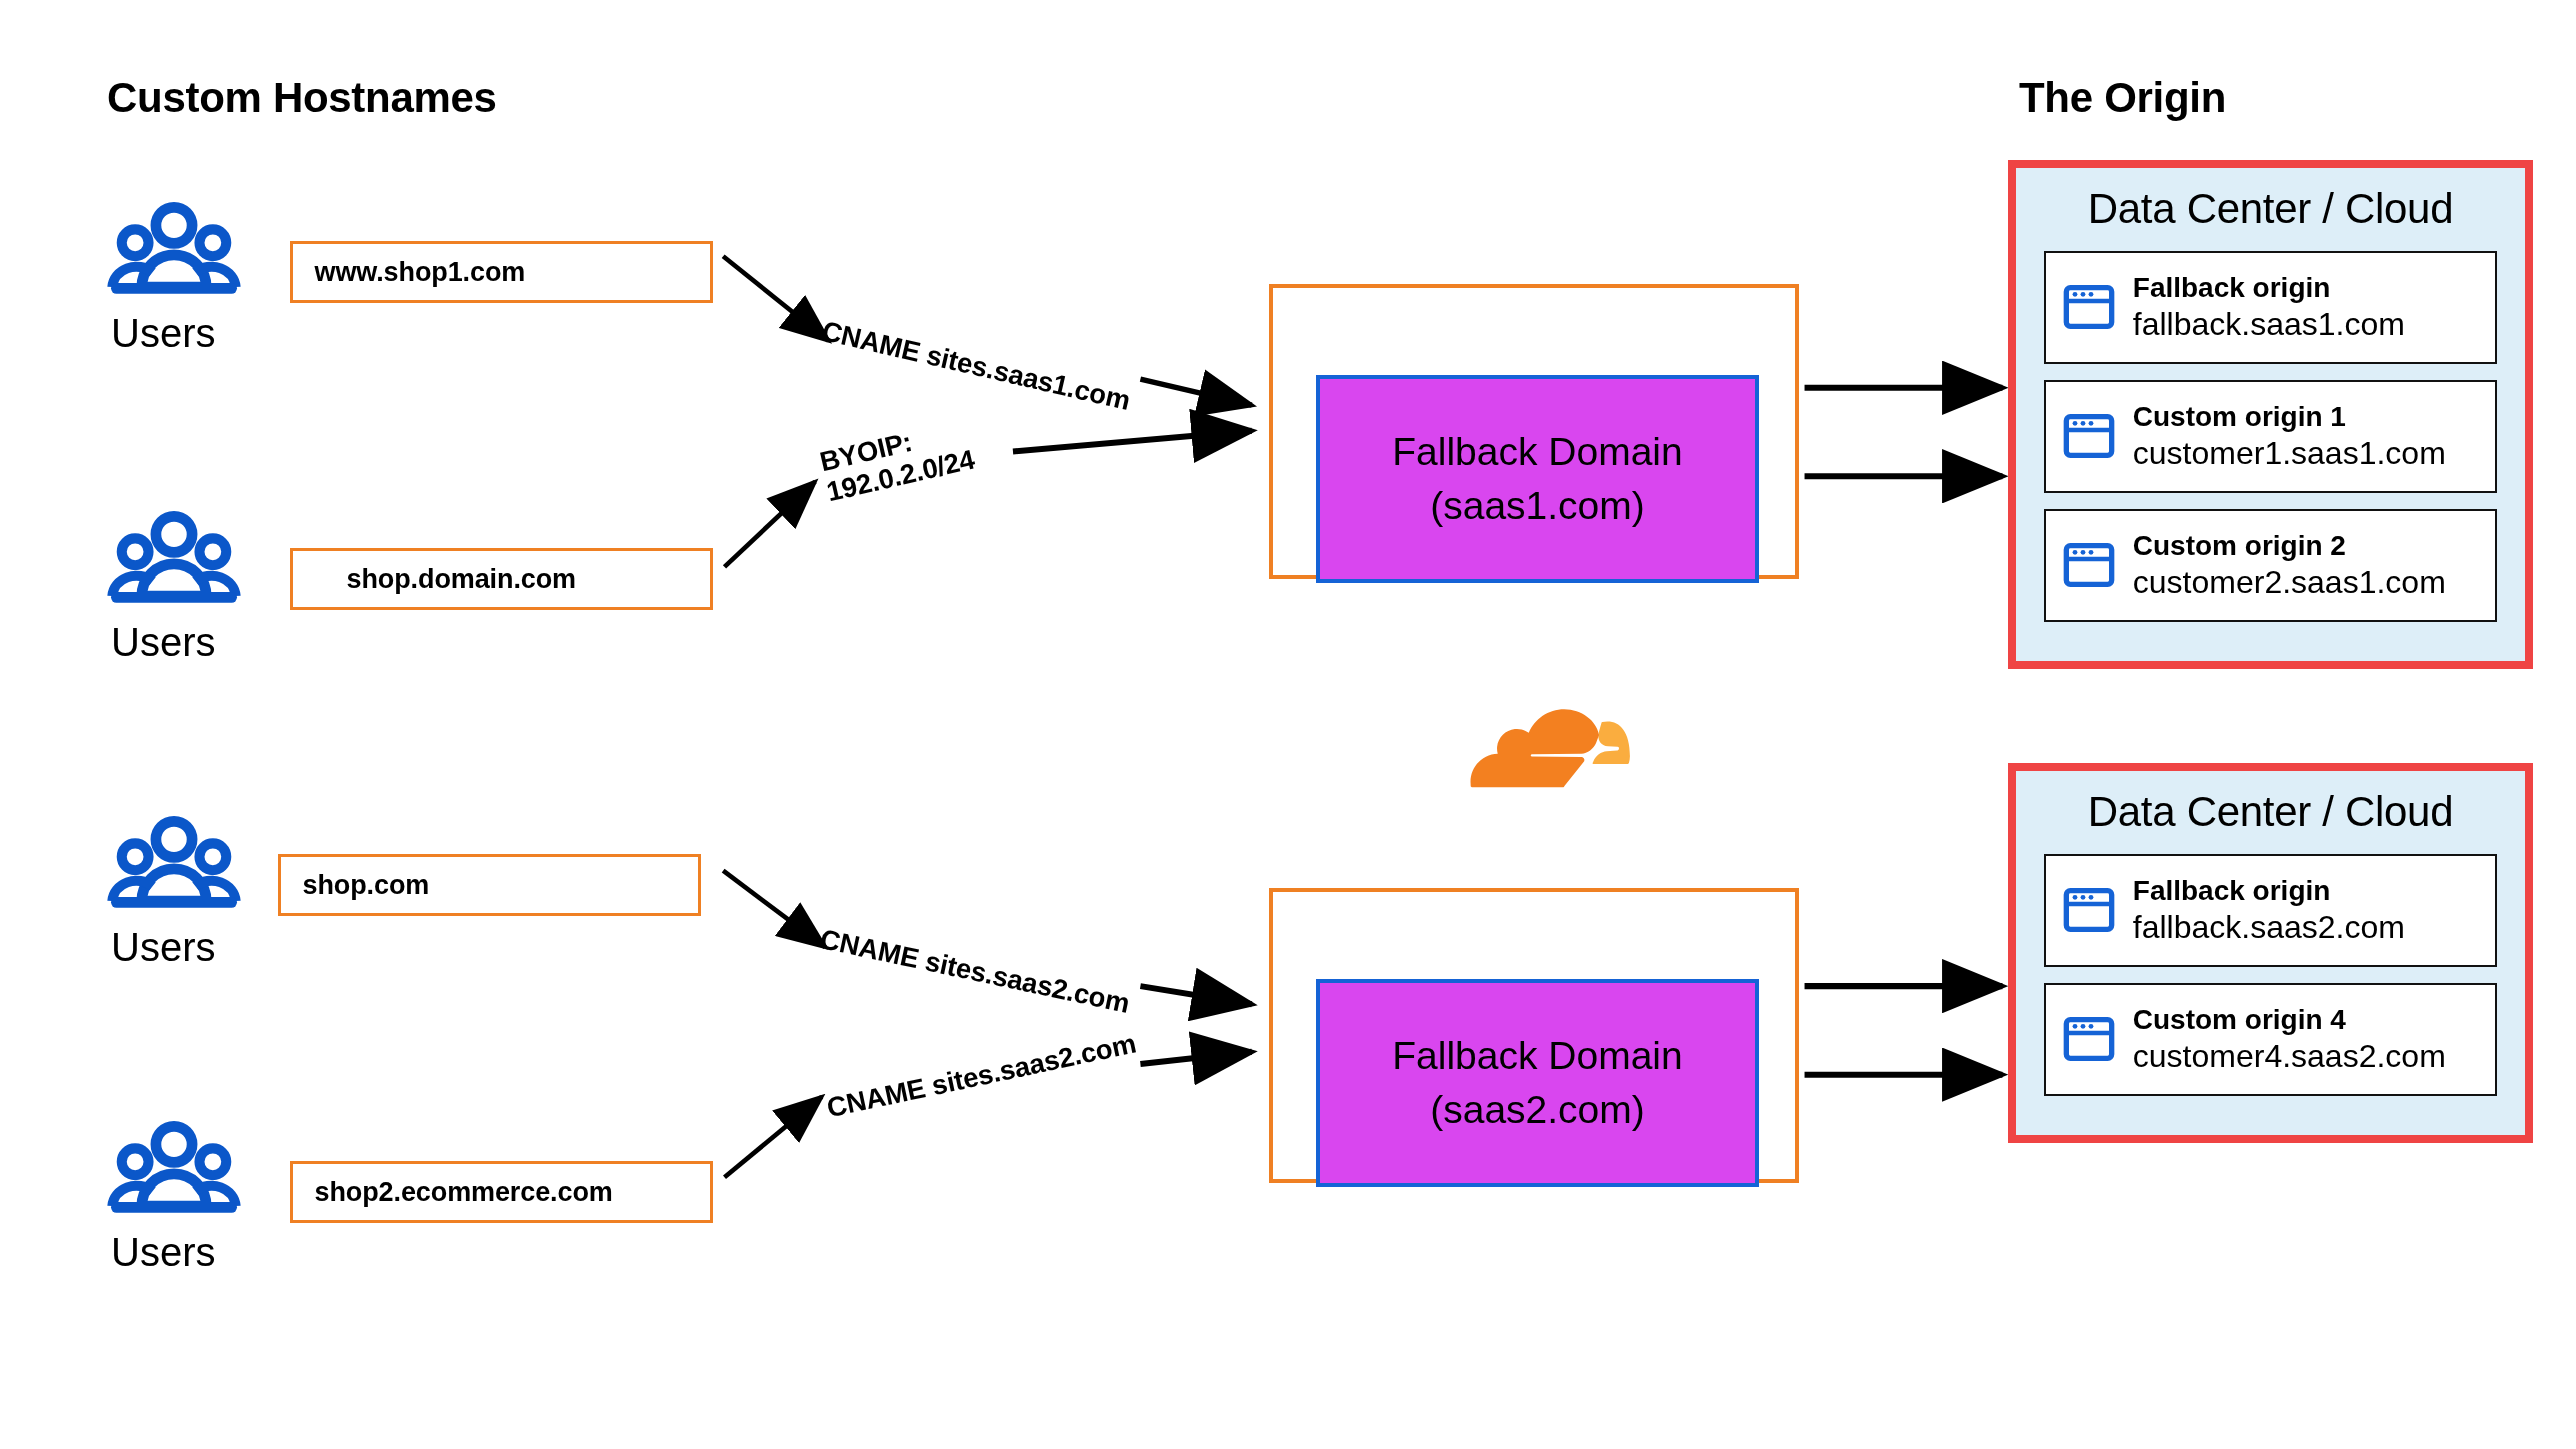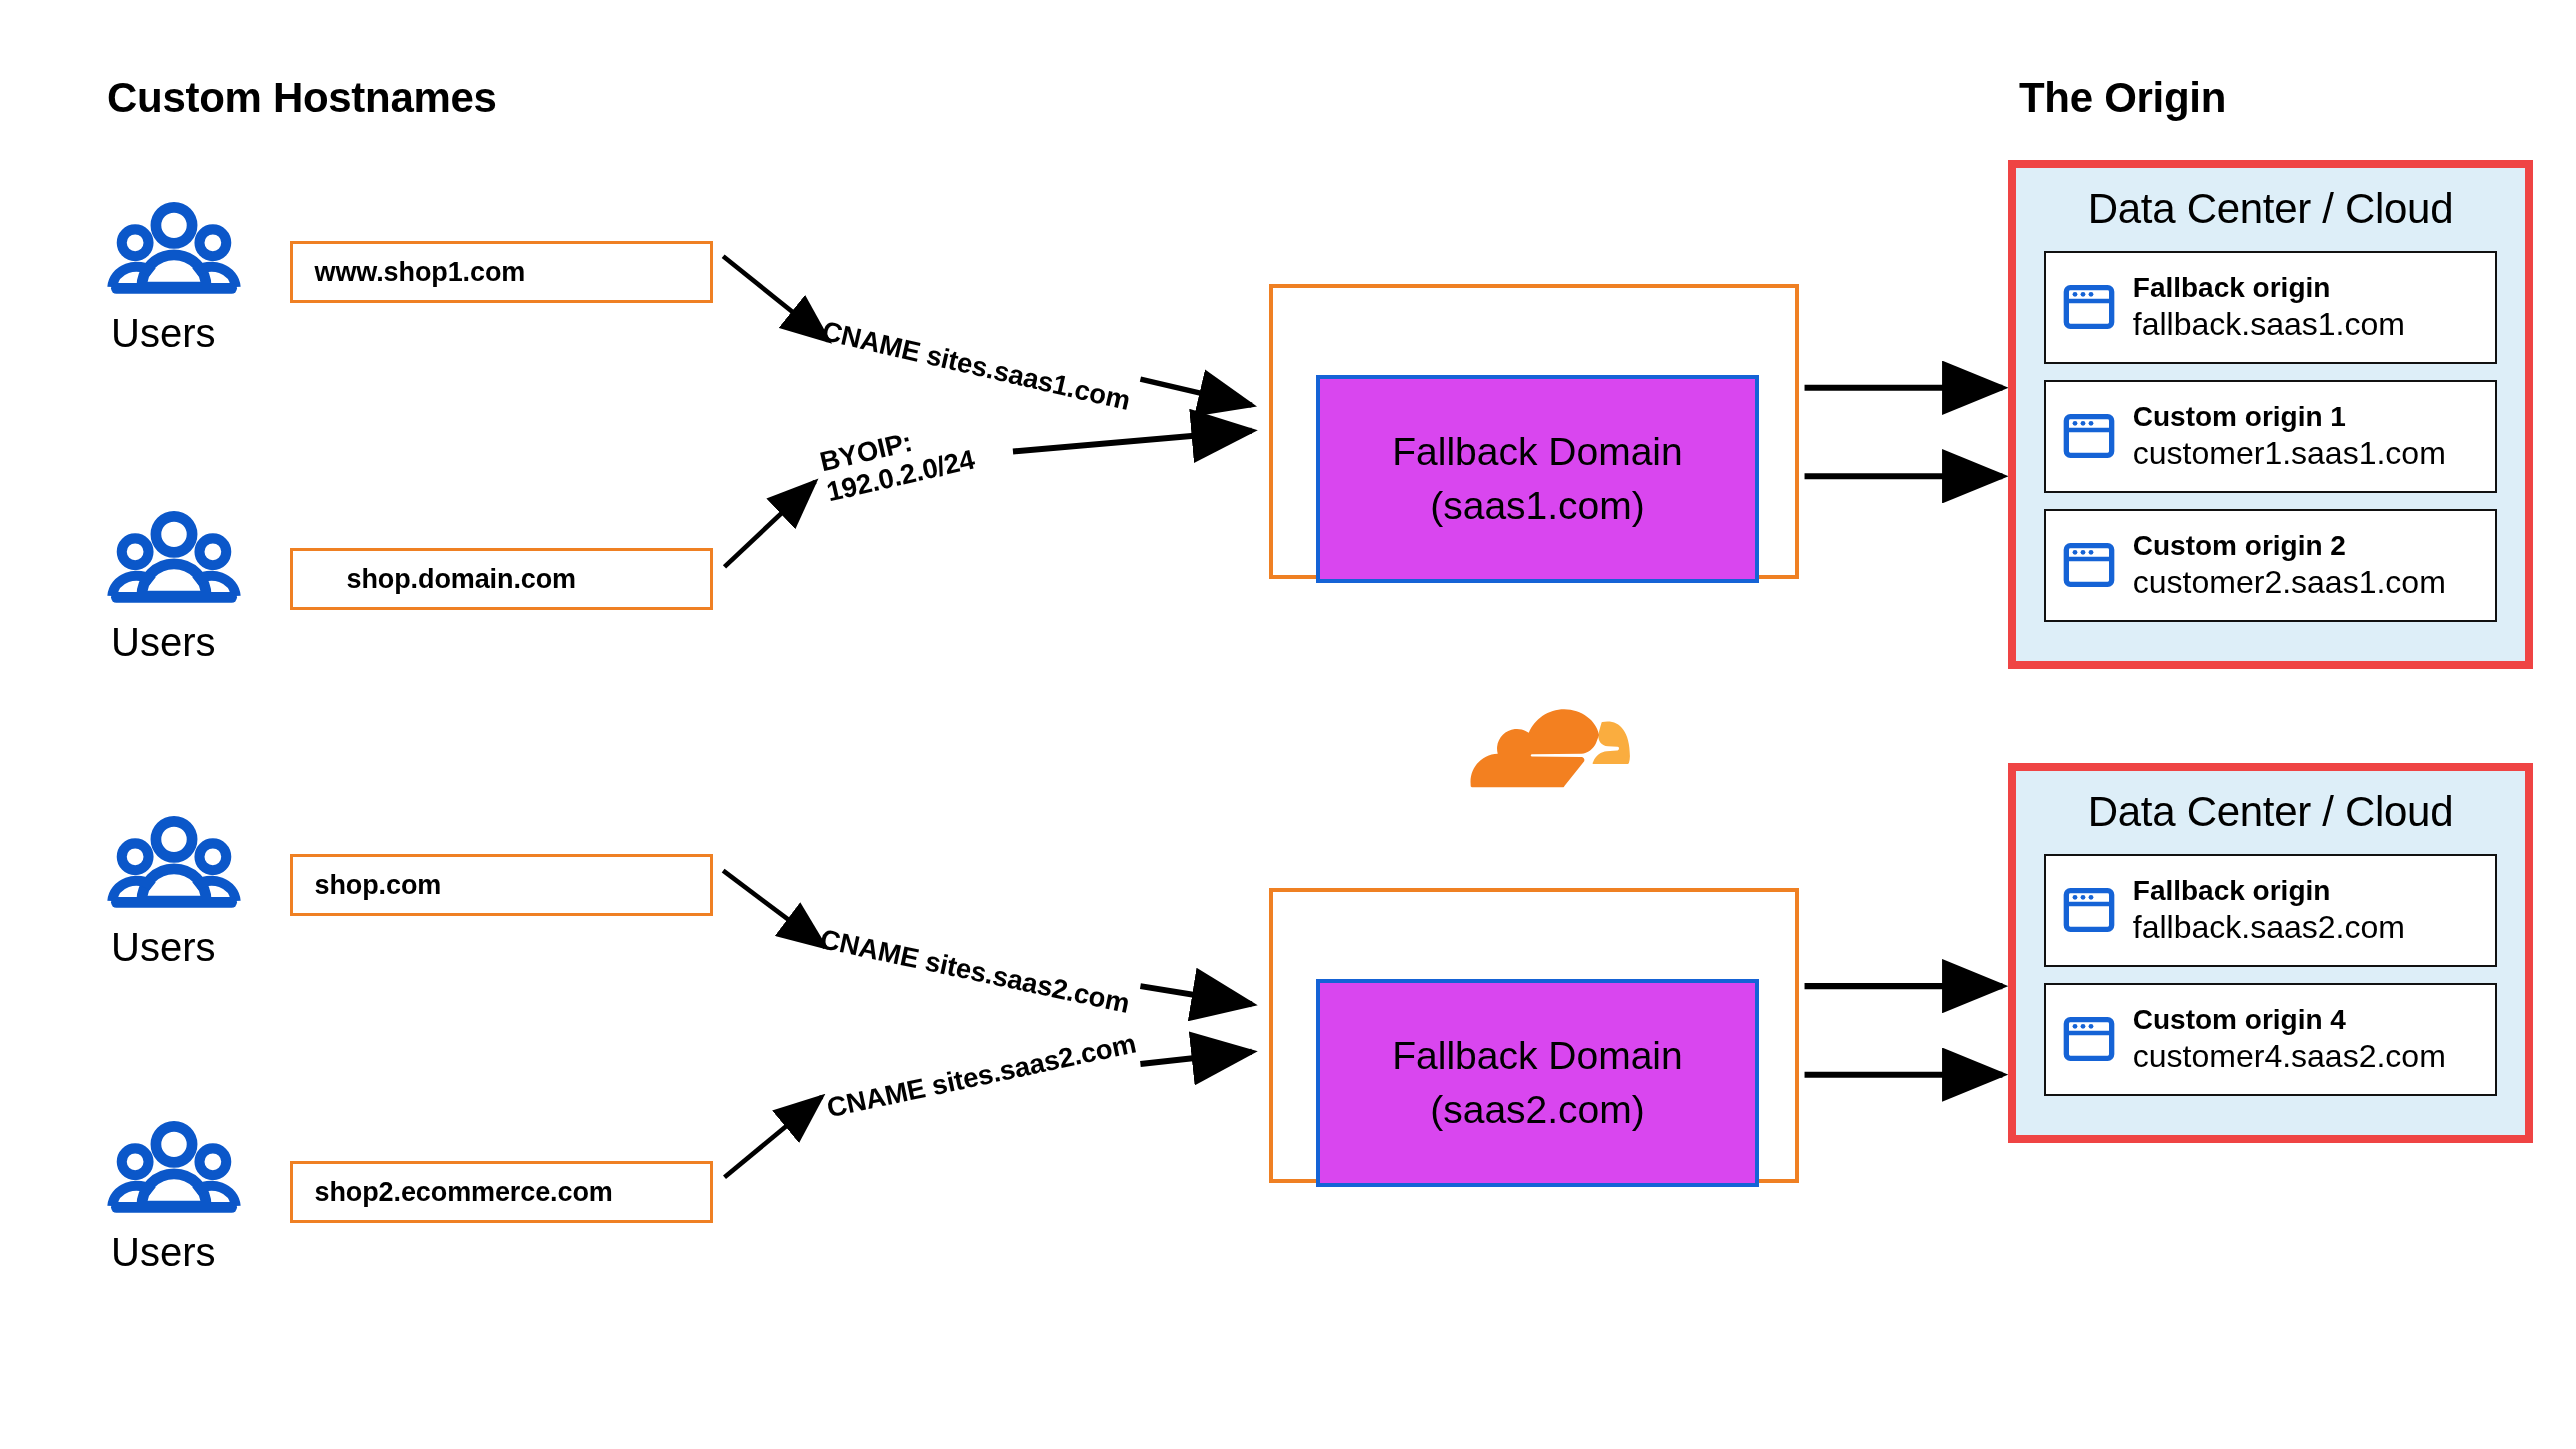--- a/index.html
+++ b/index.html
@@ -110,21 +110,21 @@
     </svg>
     <div class="users-label">Users</div>
   </div>
 
   <div class="hostname-box" style="left:290px;top:241px;">
     <span>www.shop1.com</span>
   </div>
   <div class="hostname-box" style="left:290px;top:548px;padding-left:32px;">
     <span>shop.domain.com</span>
   </div>
-  <div class="hostname-box" style="left:290px;top:854px;">
+  <div class="hostname-box" style="left:278px;top:854px;">
     <span>shop.com</span>
   </div>
   <div class="hostname-box" style="left:290px;top:1161px;">
     <span>shop2.ecommerce.com</span>
   </div>
 
   <svg class="overlay" viewBox="0 0 3840 2160" width="2576" height="1449">
     <defs>
       <marker id="ah" markerWidth="11" markerHeight="9" refX="10" refY="4.5" orient="auto" markerUnits="strokeWidth">
         <path d="M0,0 L11,4.5 L0,9 z" fill="#000"></path>

